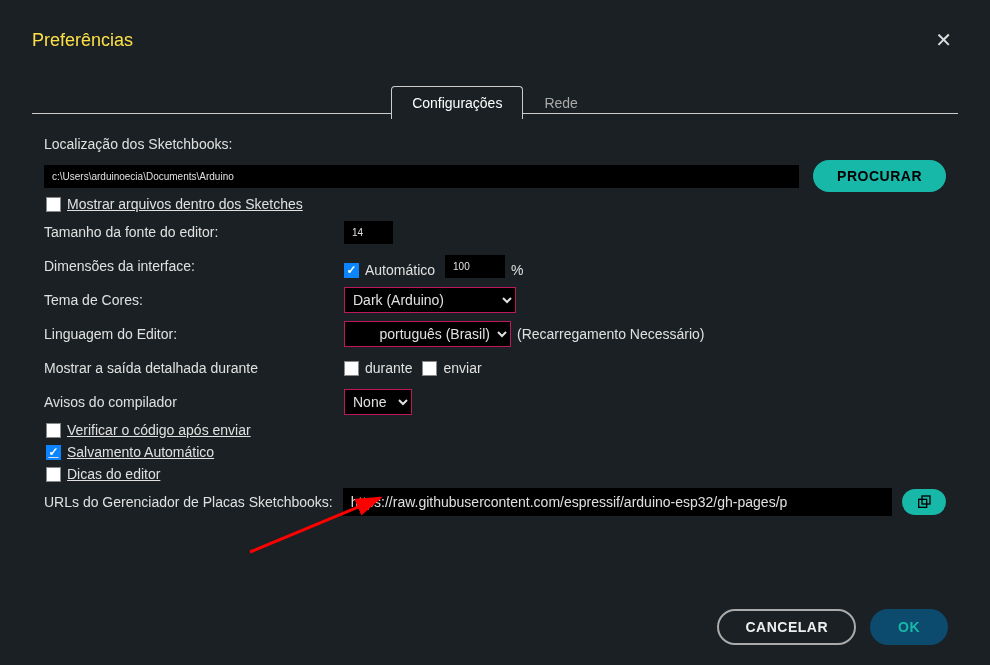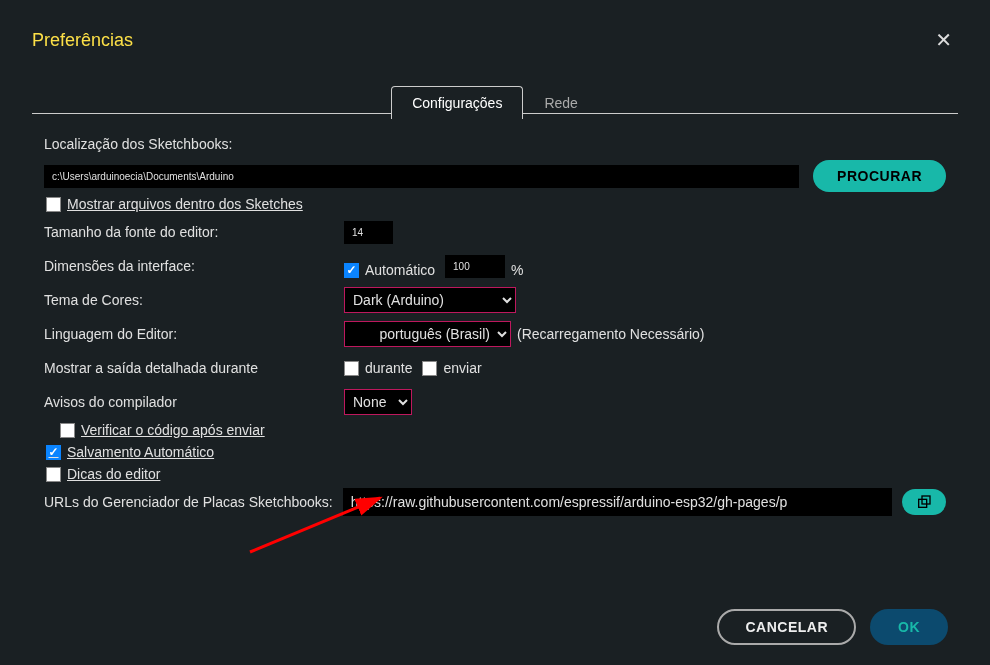--- a/index.html
+++ b/index.html
@@ -293,21 +293,21 @@
       </div>
     </div>
 
     <div class="row">
       <span class="label-col">Avisos do compilador</span>
       <select class="styled warn-select">
         <option>None</option>
       </select>
     </div>
 
-    <div class="check-row" style="margin-left:16px;align-items:flex-end;">
+    <div class="check-row" style="margin-left:2px;align-items:flex-end;">
       <span class="check"></span>
       <span>Verificar o código após enviar</span>
     </div>
     <div class="check-row" style="margin-left:2px;">
       <span class="check on"></span>
       <span>Salvamento Automático</span>
     </div>
     <div class="check-row" style="margin-left:2px;">
       <span class="check"></span>
       <span>Dicas do editor</span>

